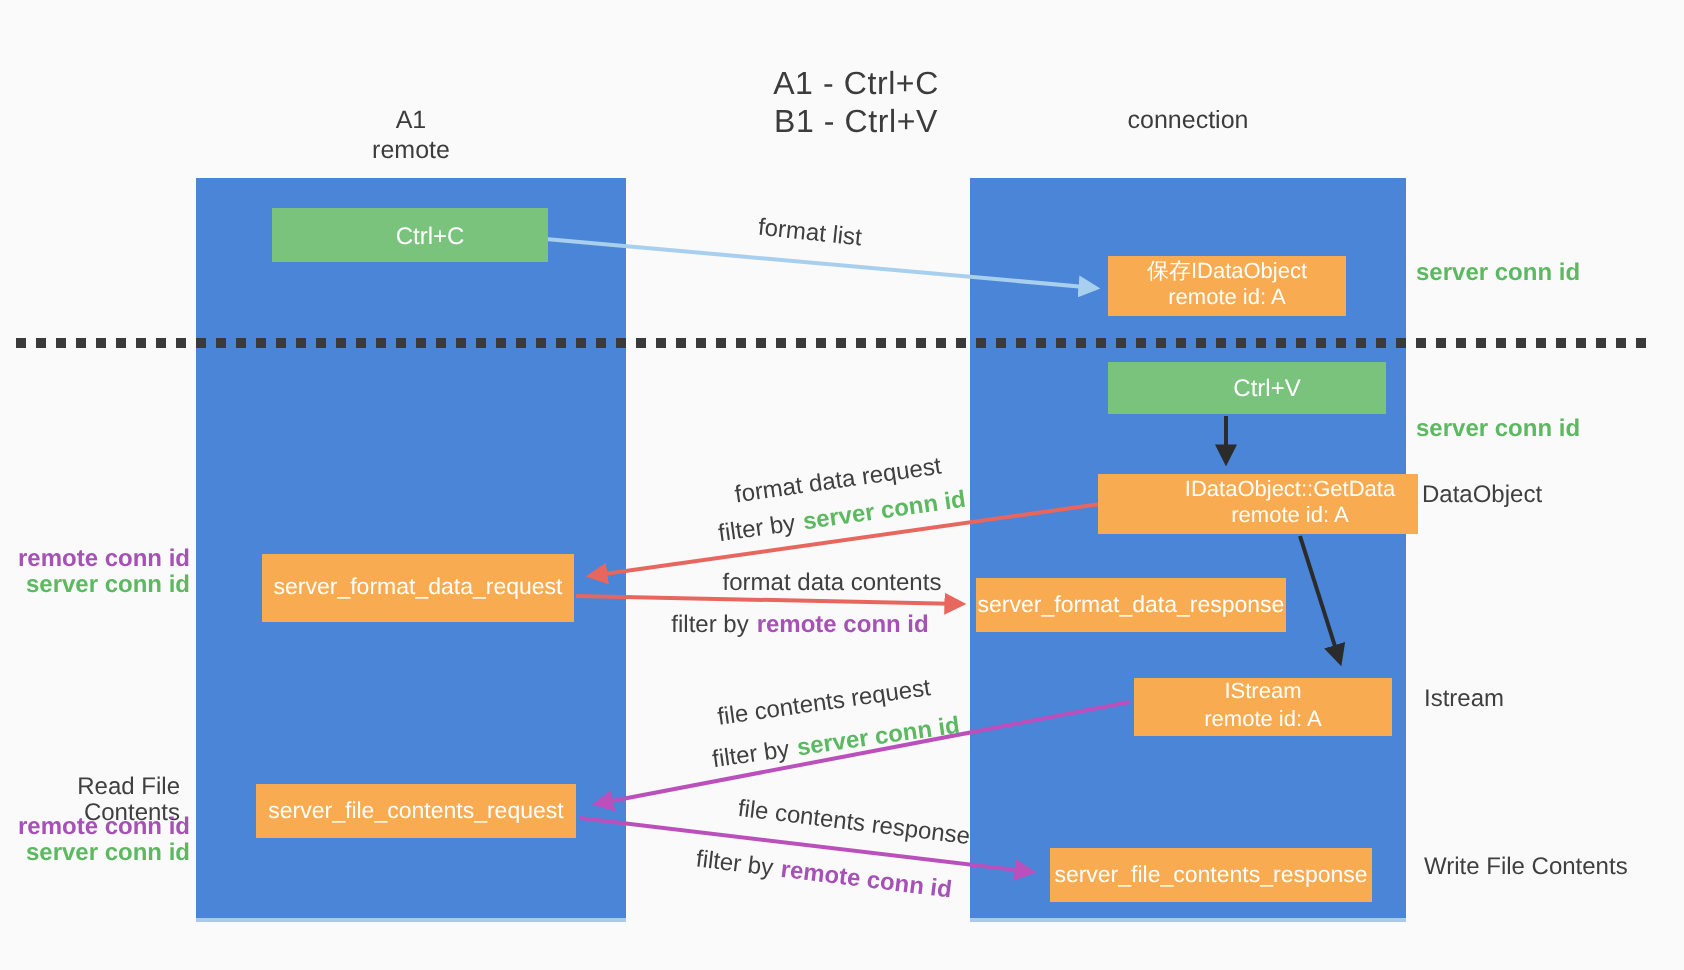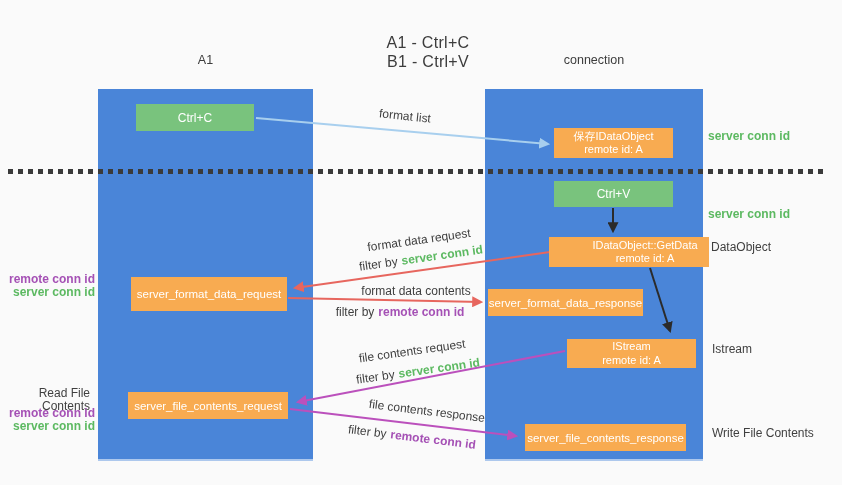--- a/index.html
+++ b/index.html
@@ -19,21 +19,21 @@
   .abs{position:absolute;}
   .title{top:9px;left:428px;transform:translateX(-50%);text-align:center;color:#3c3c3c;font-size:16px;line-height:19px;letter-spacing:.3px;margin-top:24px;}
   .lifeline{background:var(--lifeline-blue);border-bottom:2px solid rgba(255,255,255,.55);}
   .ll-left{left:98px;top:89px;width:215px;height:370px;}
   .ll-right{left:485px;top:89px;width:218px;height:370px;}
   .ll-header{top:53px;text-align:center;color:#3c3c3c;font-size:12.5px;line-height:15px;}
   .hd-left{left:98px;width:215px;}
   .hd-right{left:485px;width:218px;}
   .divider{left:8px;top:169px;width:820px;height:5px;background:repeating-linear-gradient(90deg,#3a3a3a 0 5px,transparent 5px 10px);}
   .box{display:flex;align-items:center;justify-content:center;color:#fff;text-align:center;}
-  .green{background:var(--action-green);font-size:12px;}
+  .green{background:var(--action-green);font-size:12px;padding-left:20px;}
   .orange{background:var(--message-orange);}
   .one-line{font-size:11.5px;}
   .two-line{flex-direction:column;font-size:11px;line-height:13.5px;}
   .b-ctrl-c{left:136px;top:104px;width:118px;height:27px;}
   .b-save{left:554px;top:128px;width:119px;height:30px;}
   .b-ctrl-v{left:554px;top:181px;width:119px;height:26px;}
   .b-getdata{left:549px;top:237px;width:128px;height:30px;padding-left:32px;}
   .b-freq{left:131px;top:277px;width:156px;height:34px;}
   .b-fresp{left:488px;top:289px;width:155px;height:27px;}
   .b-istream{left:567px;top:339px;width:129px;height:29px;}
@@ -65,20 +65,21 @@
 
 <div class="canvas">
 
   <div class="abs title">
     <div>A1 - Ctrl+C</div>
     <div>B1 - Ctrl+V</div>
   </div>
 
   <div class="abs ll-header hd-left">
     <div>A1</div>
+    <div>remote</div>
   </div>
   <div class="abs ll-header hd-right">
     <div>connection</div>
   </div>
 
   <div class="abs lifeline ll-left"></div>
   <div class="abs lifeline ll-right"></div>
 
   <div class="abs divider"></div>
 

